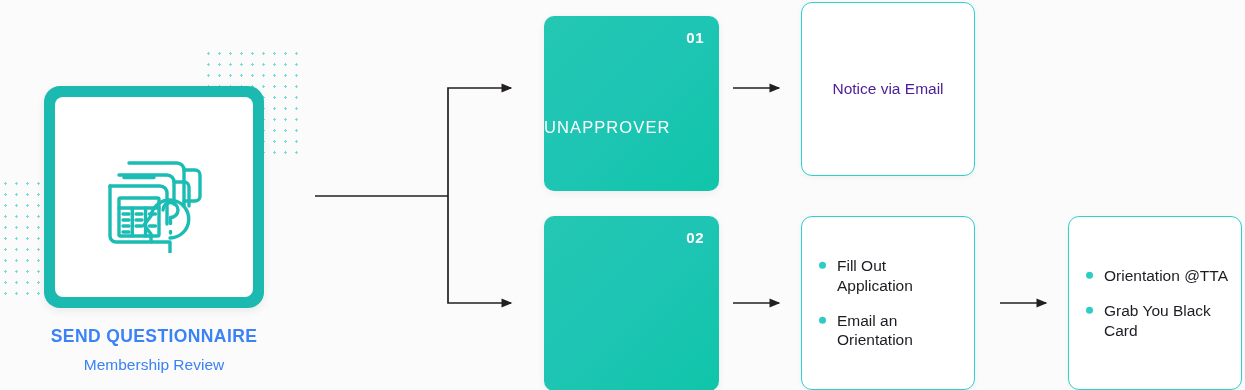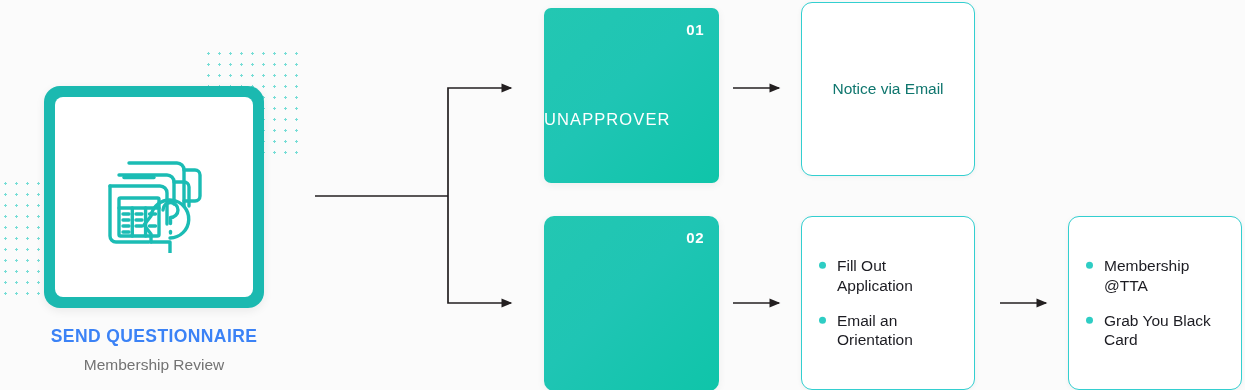--- a/index.html
+++ b/index.html
@@ -62,40 +62,40 @@
     font-size: 17.5px;
     font-weight: bold;
     letter-spacing: .4px;
     color: #3b82f6;
   }
   #source-subtitle {
     position: absolute;
     left: 0; top: 356px; width: 308px;
     text-align: center;
     font-size: 15.5px;
-    color: #737373;
+    color: #3b82f6;
   }
 
   
   #connectors {
     position: absolute;
     left: 0; top: 0;
     width: 1245px; height: 390px;
     pointer-events: none;
   }
 
   
   .status-card {
     position: absolute;
     width: 175px; height: 175px;
     border-radius: 10px;
     background: linear-gradient(135deg, #23c7b2 0%, #1fc5b4 45%, #0fc5a9 100%);
     box-shadow: 0 2px 8px rgba(0,0,0,.06);
   }
-  #status-card-1 { left: 544px; top: 8px; border-radius: 7px; }
+  #status-card-1 { left: 544px; top: 16px; }
   #status-card-2 { left: 544px; top: 216px; }
   .status-num {
     position: absolute;
     right: 15px; top: 13px;
     color: #ffffff;
     font-size: 15px;
     font-weight: bold;
     letter-spacing: .5px;
   }
   .status-label {
@@ -120,21 +120,21 @@
   #result-card-1 { left: 801px; top: 2px; width: 172px; height: 172px; }
   #result-card-2 { left: 801px; top: 216px; width: 172px; height: 172px; }
   #result-card-3 { left: 1068px; top: 216px; width: 172px; height: 172px; }
 
   .card-centered-text {
     position: absolute;
     left: 0; right: 0; top: 50%;
     transform: translateY(-50%);
     text-align: center;
     font-size: 15.5px;
-    color: #0f766e;
+    color: #4c1d95;
   }
 
   .bullet-list {
     position: absolute;
     left: 14px; right: 10px; top: 50%;
     transform: translateY(-50%);
     margin: 0; padding: 0;
     list-style: none;
   }
   .bullet-list li {
@@ -248,21 +248,21 @@
         <span class="dot"></span>
         <span>Email an Orientation</span>
       </li>
     </ul>
   </div>
 
   <div class="outline-card" id="result-card-3">
     <ul class="bullet-list">
       <li>
         <span class="dot"></span>
-        <span>Membership @TTA</span>
+        <span>Orientation @TTA</span>
       </li>
       <li>
         <span class="dot"></span>
         <span>Grab You Black Card</span>
       </li>
     </ul>
   </div>
 
 </div>
 

